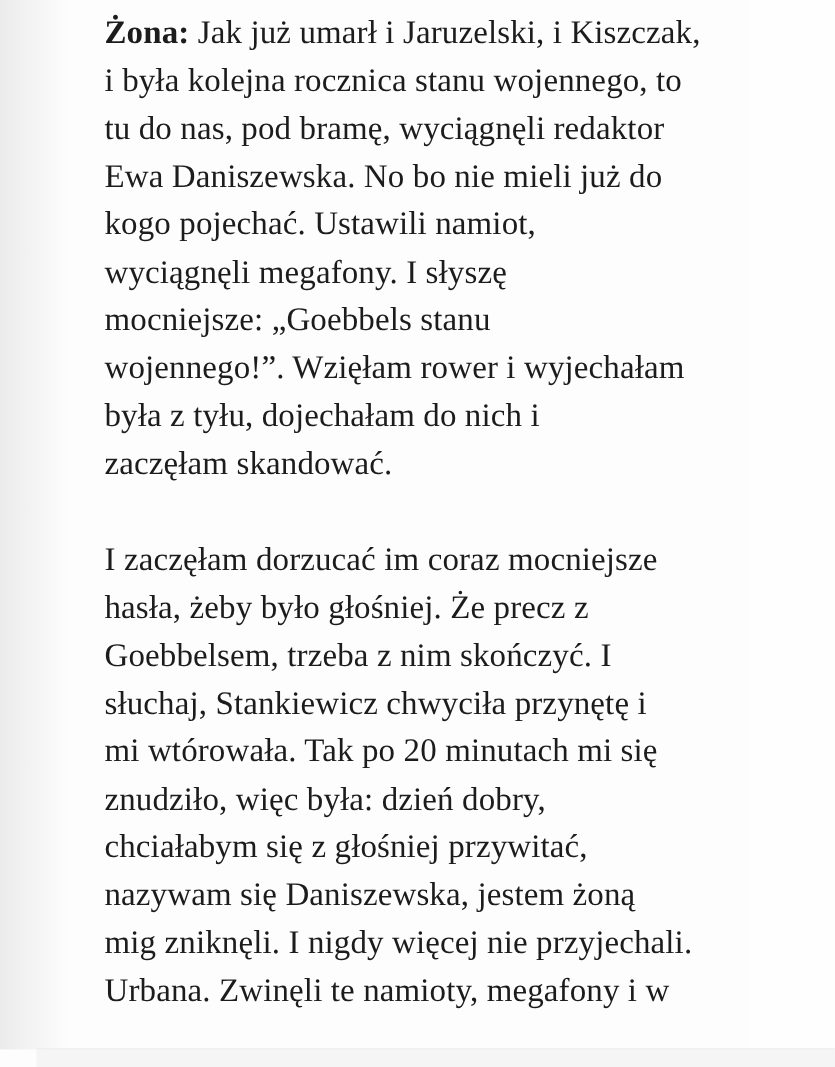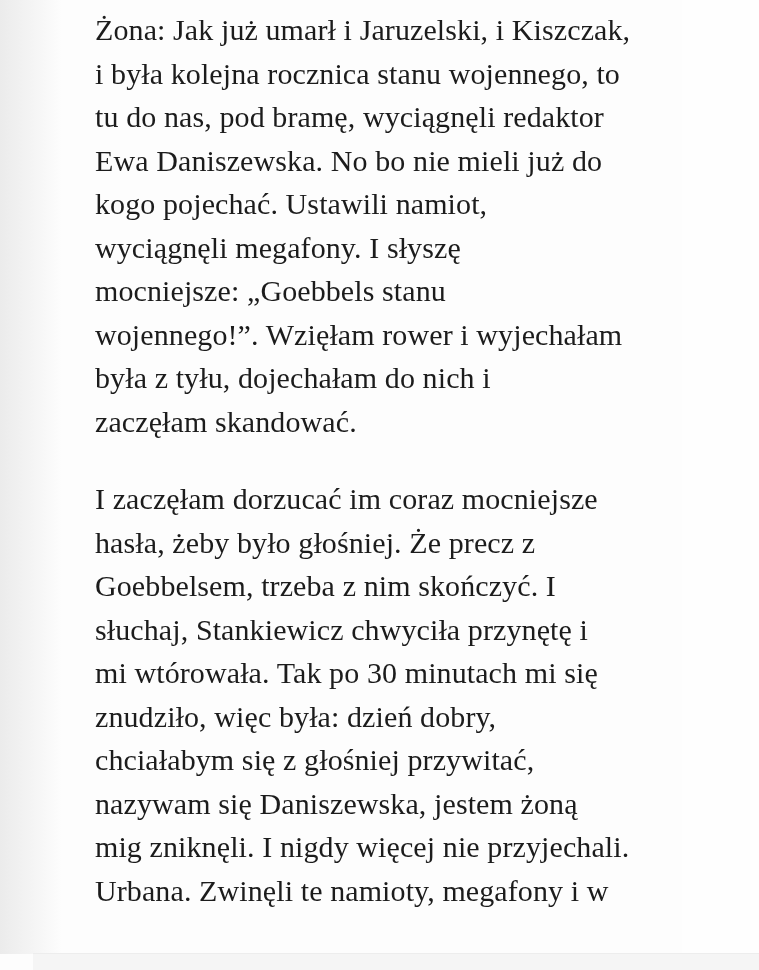--- a/index.html
+++ b/index.html
@@ -46,26 +46,26 @@
     position: absolute;
     left: 95px;
     top: 8px;
     width: 600px;
     color: var(--text-color, #1c1c1c);
     font-size: 30px;
     line-height: 43.5px;
     letter-spacing: 0.1px;
   }
   .paragraph { margin: 0; }
-  .paragraph + .paragraph { margin-top: 34px; }
+  .paragraph + .paragraph { margin-top: 44px; }
   .line {
     white-space: nowrap;
   }
   .line strong {
-    font-weight: 400;
+    font-weight: 700;
   }
 </style>
 </head>
 <body style="--page-bg: #fdfdfd; --text-color: #1c1c1c;">
 
 <div class="left-edge-shading"></div>
 <div class="right-edge-shading"></div>
 <div class="bottom-edge-shading"></div>
 
 <div class="article-text">
@@ -79,20 +79,20 @@
       <div class="line">mocniejsze: „Goebbels stanu</div>
       <div class="line">wojennego!”. Wzięłam rower i wyjechałam</div>
       <div class="line">była z tyłu, dojechałam do nich i</div>
       <div class="line">zaczęłam skandować.</div>
     </div>
     <div class="paragraph">
       <div class="line">I zaczęłam dorzucać im coraz mocniejsze</div>
       <div class="line">hasła, żeby było głośniej. Że precz z</div>
       <div class="line">Goebbelsem, trzeba z nim skończyć. I</div>
       <div class="line">słuchaj, Stankiewicz chwyciła przynętę i</div>
-      <div class="line">mi wtórowała. Tak po 30 minutach mi się</div>
+      <div class="line">mi wtórowała. Tak po 20 minutach mi się</div>
       <div class="line">znudziło, więc była: dzień dobry,</div>
       <div class="line">chciałabym się z głośniej przywitać,</div>
       <div class="line">nazywam się Daniszewska, jestem żoną</div>
       <div class="line">mig zniknęli. I nigdy więcej nie przyjechali.</div>
       <div class="line">Urbana. Zwinęli te namioty, megafony i w</div>
     </div>
   </div>
 
 </body></html>

